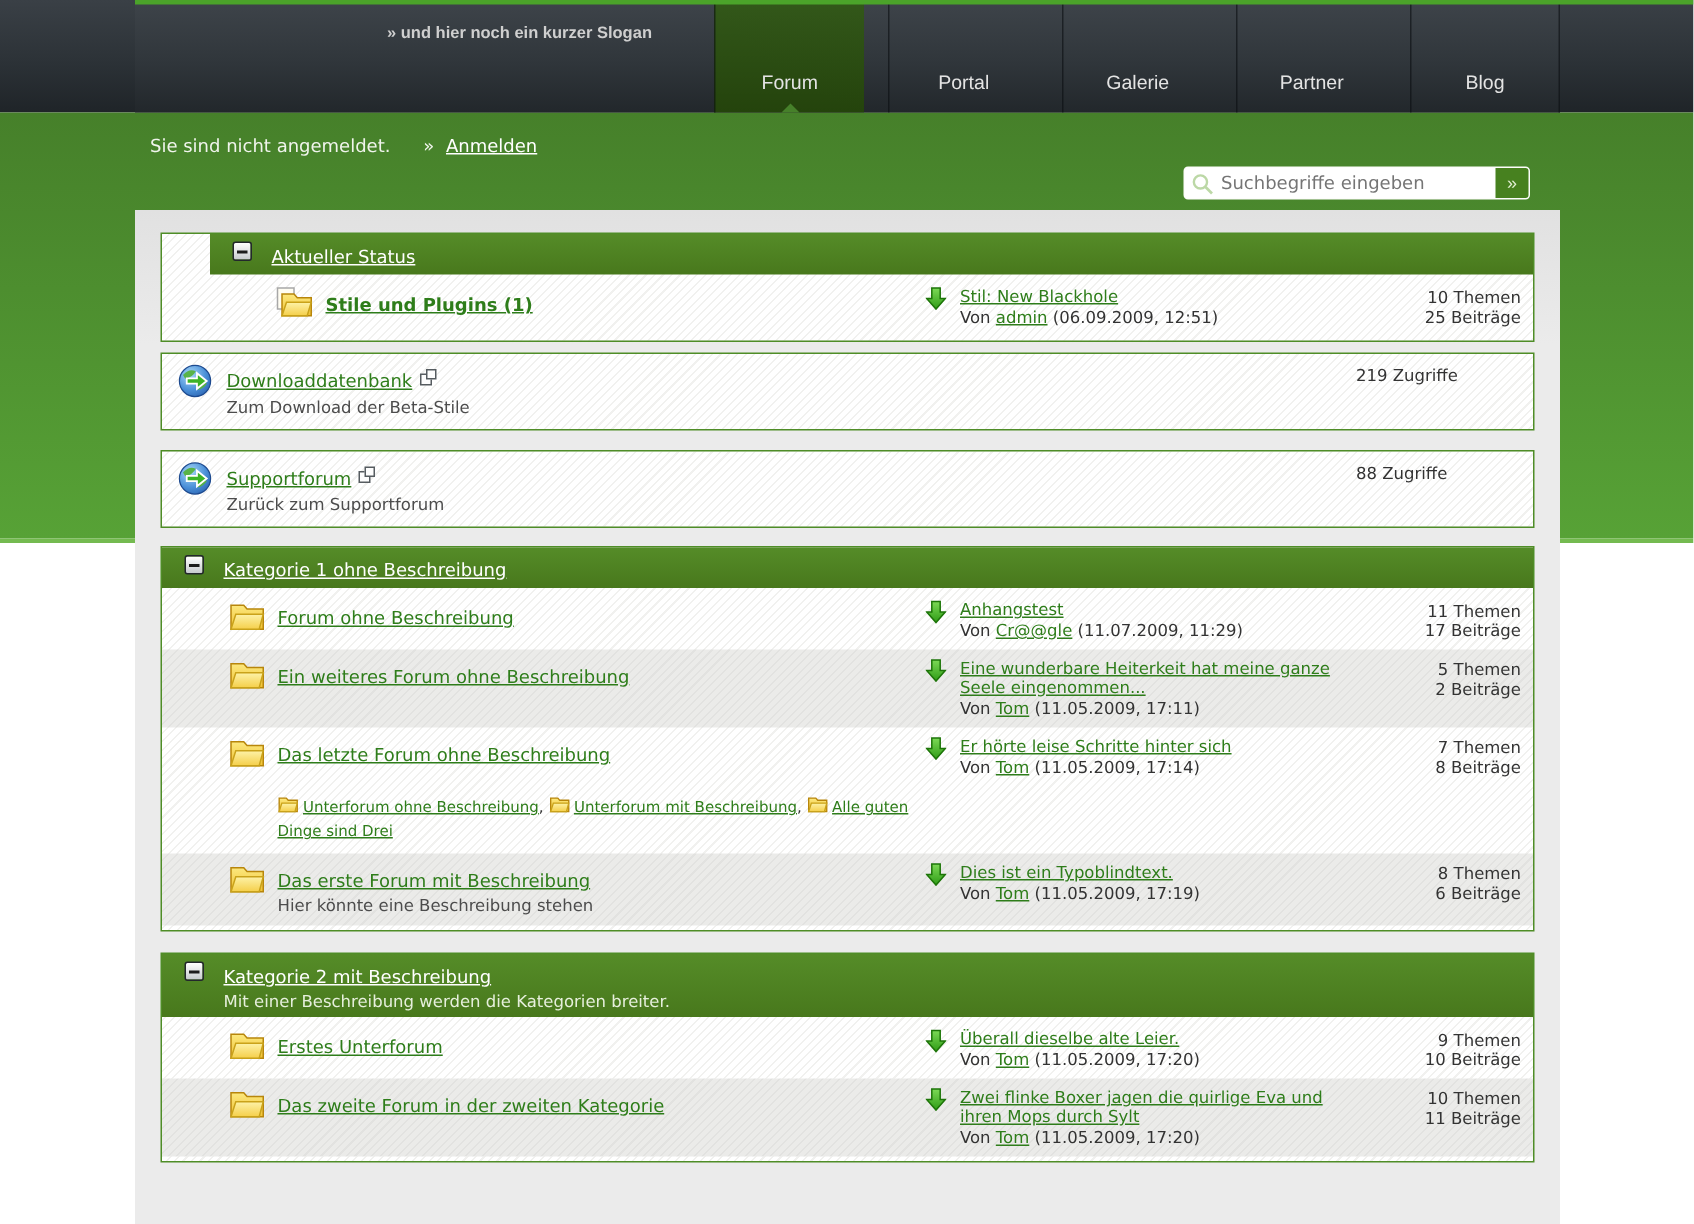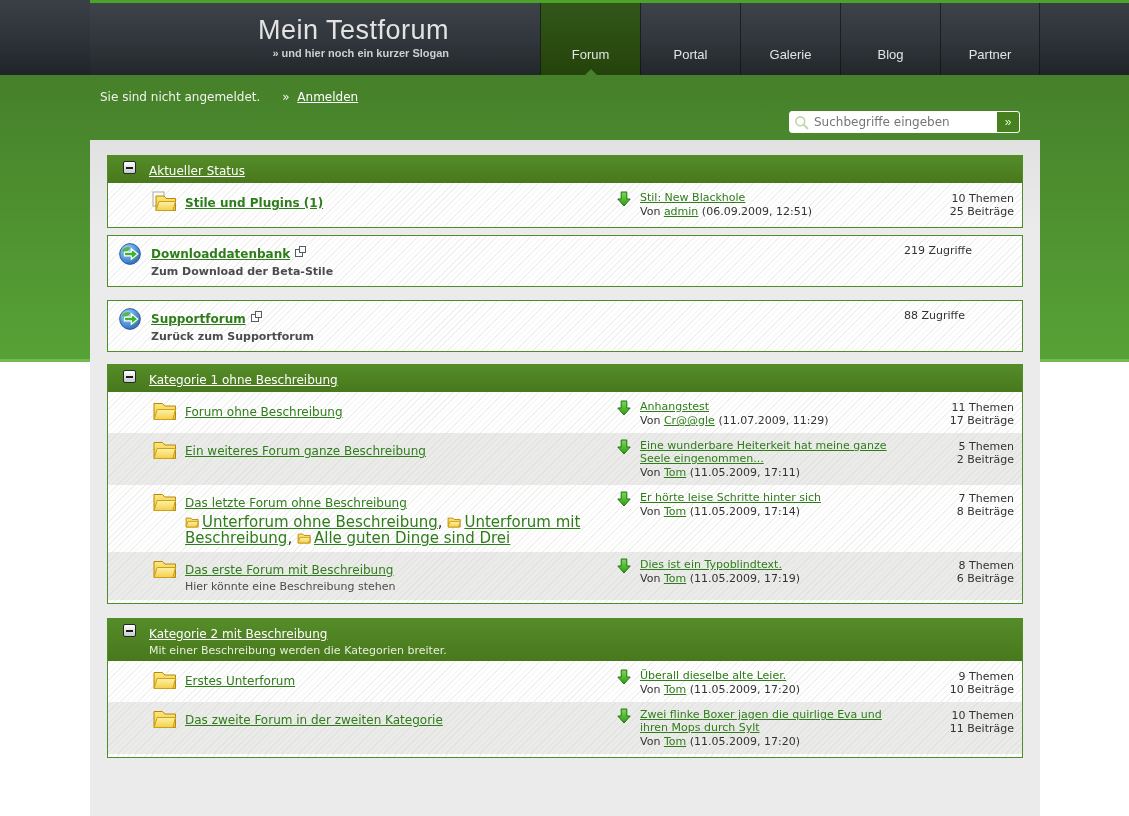--- a/index.html
+++ b/index.html
@@ -18,21 +18,21 @@
   
   .column { position:absolute; left:90px; top:0; width:950px; height:816px; }
 
   
   .site-header { position:relative; height:75px;
                  background:linear-gradient(180deg,#3e444a 0%,#30363b 55%,#22272b 100%); }
   .logo { position:absolute; left:168px; top:15px; }
   .logo-title { font-family:"Liberation Sans",sans-serif; font-size:27px; color:#e3e3e3; letter-spacing:0.5px; }
   .logo-slogan { font-family:"Liberation Sans",sans-serif; font-size:11px; font-weight:bold;
                  color:#cfcfcf; text-align:right; margin-top:1px; }
-  .nav { position:absolute; right:0; top:0; height:62px; display:flex; }
+  .nav { position:absolute; right:0; top:0; height:62px; display:flex;gap:16px; }
   .tab { width:100px; height:75px; display:flex; align-items:flex-end; justify-content:center;
          padding-bottom:13px; border-left:1px solid rgba(10,14,16,.6); color:#e4e4e4;
          font-family:"Liberation Sans",sans-serif; font-size:13px; position:relative; }
   .tab:last-child { border-right:1px solid rgba(10,14,16,.6); }
   .tab.active { background:linear-gradient(180deg,#33581a,#24430c); }
   .tab.active::after { content:""; position:absolute; bottom:0; left:50%; margin-left:-6px;
          border-left:6px solid transparent; border-right:6px solid transparent;
          border-bottom:6px solid #46802a; }
 
   
@@ -55,54 +55,54 @@
              padding:15px 17px 0 17px; }
   .page-head { display:flex; align-items:flex-start; margin-bottom:9px; }
   .page-head .big-icon { width:54px; height:56px; margin-left:1px; }
   .page-titles { margin-left:11px; margin-top:9px; }
   .page-title { font-size:19px; color:#3c3c3c; letter-spacing:1px; }
   .page-subtitle { font-size:12px; color:#585858; letter-spacing:1px; margin-top:4px; }
 
   
   .stripe-light { background:repeating-linear-gradient(135deg,#ffffff 0px,#ffffff 3px,#f1f1ef 3px,#f1f1ef 4px); }
   .catbox { border:1px solid #4f8d27; }
-  .g7{margin-bottom:7px;} .g13{margin-bottom:13px;} .g12{margin-bottom:12px;} .g14{margin-bottom:14px;} .g10{margin-bottom:10px;}
+  .g7{margin-bottom:7px;padding-left:32px;} .g13{margin-bottom:13px;} .g12{margin-bottom:12px;} .g14{margin-bottom:14px;} .g10{margin-bottom:10px;}
   .cat-header { background:linear-gradient(180deg,#558c28,#48781c); padding:4px 8px 4px 15px;
                 display:flex; align-items:flex-start; }
   .collapse { width:13px; height:13px; border:1px solid #23282c; border-radius:2px; flex:none;
               background:linear-gradient(#ffffff,#c7cbce); display:inline-flex; align-items:center;
               justify-content:center; margin-top:1px; cursor:pointer; }
   .collapse .minus { width:7px; height:2px; background:#1c1c1c; }
   .cat-head-text { margin-left:13px; }
   .cat-title { color:#ffffff; font-size:12px; line-height:14px; }
   .cat-desc { color:#e6efdc; font-size:11px; line-height:13px; margin-top:2px; }
   .cat-body { padding:2px 0 3px 0; }
 
   .forum-row { display:flex; padding:6px 8px 6px 0; }
   .row-dark { background:repeating-linear-gradient(135deg,#ebebe9 0px,#ebebe9 3px,#e2e2e0 3px,#e2e2e0 4px); }
   .cell-main { flex:1; display:flex; padding-left:44px; min-width:0; }
   .ficon { width:25px; height:21px; flex:none; margin-right:8px; margin-top:0; }
   .fmain { min-width:0; padding-top:1px; }
   .ftitle { color:#2e7d1a; font-size:12px; line-height:15px; }
   .ftitle.bold { font-weight:bold; }
   .fdesc { color:#4c4c4c; font-size:11px; line-height:14px; margin-top:2px; }
-  .subforums { margin-top:3px; font-size:15px; line-height:16px; max-width:440px; color:#333; }
+  .subforums { margin-top:19px; font-size:10px; line-height:16px; max-width:440px; color:#333; }
   .subforums a { color:#2e7d1a; }
   .sf-icon { width:14px; height:12px; vertical-align:-1px; margin-right:3px; }
   .cell-last { width:315px; flex:none; display:flex; }
   .arrow-ico { width:14px; height:16px; flex:none; margin-right:9px; margin-top:0; display:inline-block; }
   .linfo { width:262px; font-size:11px; color:#333; line-height:13px; }
   .linfo a { color:#2e7d1a; }
   .lby { margin-top:1px; }
   .cell-stats { width:82px; flex:none; text-align:right; font-size:11px; color:#333; line-height:13px; padding-top:1px; }
 
   
   .linkbox { border:1px solid #4f8d27; display:flex; padding:6px 8px 7px 10px; }
   .globe { width:24px; height:24px; flex:none; margin-right:9px; }
-  .lmain { flex:1; padding-top:1px;font-weight:bold; }
+  .lmain { flex:1; padding-top:1px; }
   .ltitle2 { color:#2e7d1a; font-size:12px; line-height:15px; }
   .ldesc { color:#4c4c4c; font-size:11px; line-height:14px; margin-top:3px; }
   .lstat { width:110px; text-align:left; font-size:11px; color:#333; padding-top:2px; }
   .ext { position:relative; width:8px; height:8px; border:1px solid #565c60; display:inline-block;
          margin-left:5px; background:#fdfdfd; vertical-align:1px; }
   .ext::before { content:""; position:absolute; right:-4px; top:-4px; width:5px; height:5px;
          border:1px solid #565c60; background:#fdfdfd; }
   .hidden-defs { position:absolute; width:0; height:0; }
 </style>
 </head>
@@ -131,38 +131,37 @@
 </svg>
 
 <div class="band-dark"></div>
 <div class="band-green"></div>
 <div class="top-line"></div>
 
 <div class="column">
 
   <div class="site-header">
     <div class="logo">
-      <div class="logo-title">Mein Testforum</div>
       <div class="logo-slogan">» und hier noch ein kurzer Slogan</div>
     </div>
     <div class="nav">
       <div class="tab active">
           <span>Forum</span>
         </div>
       <div class="tab">
           <span>Portal</span>
         </div>
       <div class="tab">
           <span>Galerie</span>
         </div>
       <div class="tab">
+          <span>Partner</span>
+        </div>
+      <div class="tab">
           <span>Blog</span>
-        </div>
-      <div class="tab">
-          <span>Partner</span>
         </div>
     </div>
   </div>
 
   <div class="userbar">
     <div class="user-status">
       <span>Sie sind nicht angemeldet.</span>
       <span class="login-prefix">»</span>
       <a>Anmelden</a>
     </div>
@@ -286,21 +285,21 @@
             <div>17 Beiträge</div>
           </div>
         </div>
 
         <div class="forum-row row-dark">
           <div class="cell-main">
             <svg class="ficon" viewBox="0 0 25 21">
               <path d="M2 3.5 h8.5 l2.2 2.5 H23.5 V19.5 H2 z" fill="url(#gFoldB)" stroke="#b8860b"></path>
               <path d="M2 19.5 L5.2 9.5 H23.5 L20.8 19.5 z" fill="url(#gFoldF)" stroke="#c9a21a"></path>
             </svg>
-            <div class="fmain"><a class="ftitle">Ein weiteres Forum ganze Beschreibung</a></div>
+            <div class="fmain"><a class="ftitle">Ein weiteres Forum ohne Beschreibung</a></div>
           </div>
           <div class="cell-last">
             <a class="arrow-ico"><svg viewBox="0 0 14 16">
               <path d="M4.2 1 h5.6 v7 h3.4 L7 15 0.8 8 h3.4 z" fill="url(#gArr)" stroke="#1d7508" stroke-width="1"></path>
             </svg></a>
             <div class="linfo">
               <a>Eine wunderbare Heiterkeit hat meine ganze Seele eingenommen...</a>
               <div class="lby">
                 <span>Von</span>
                 <a>Tom</a>

